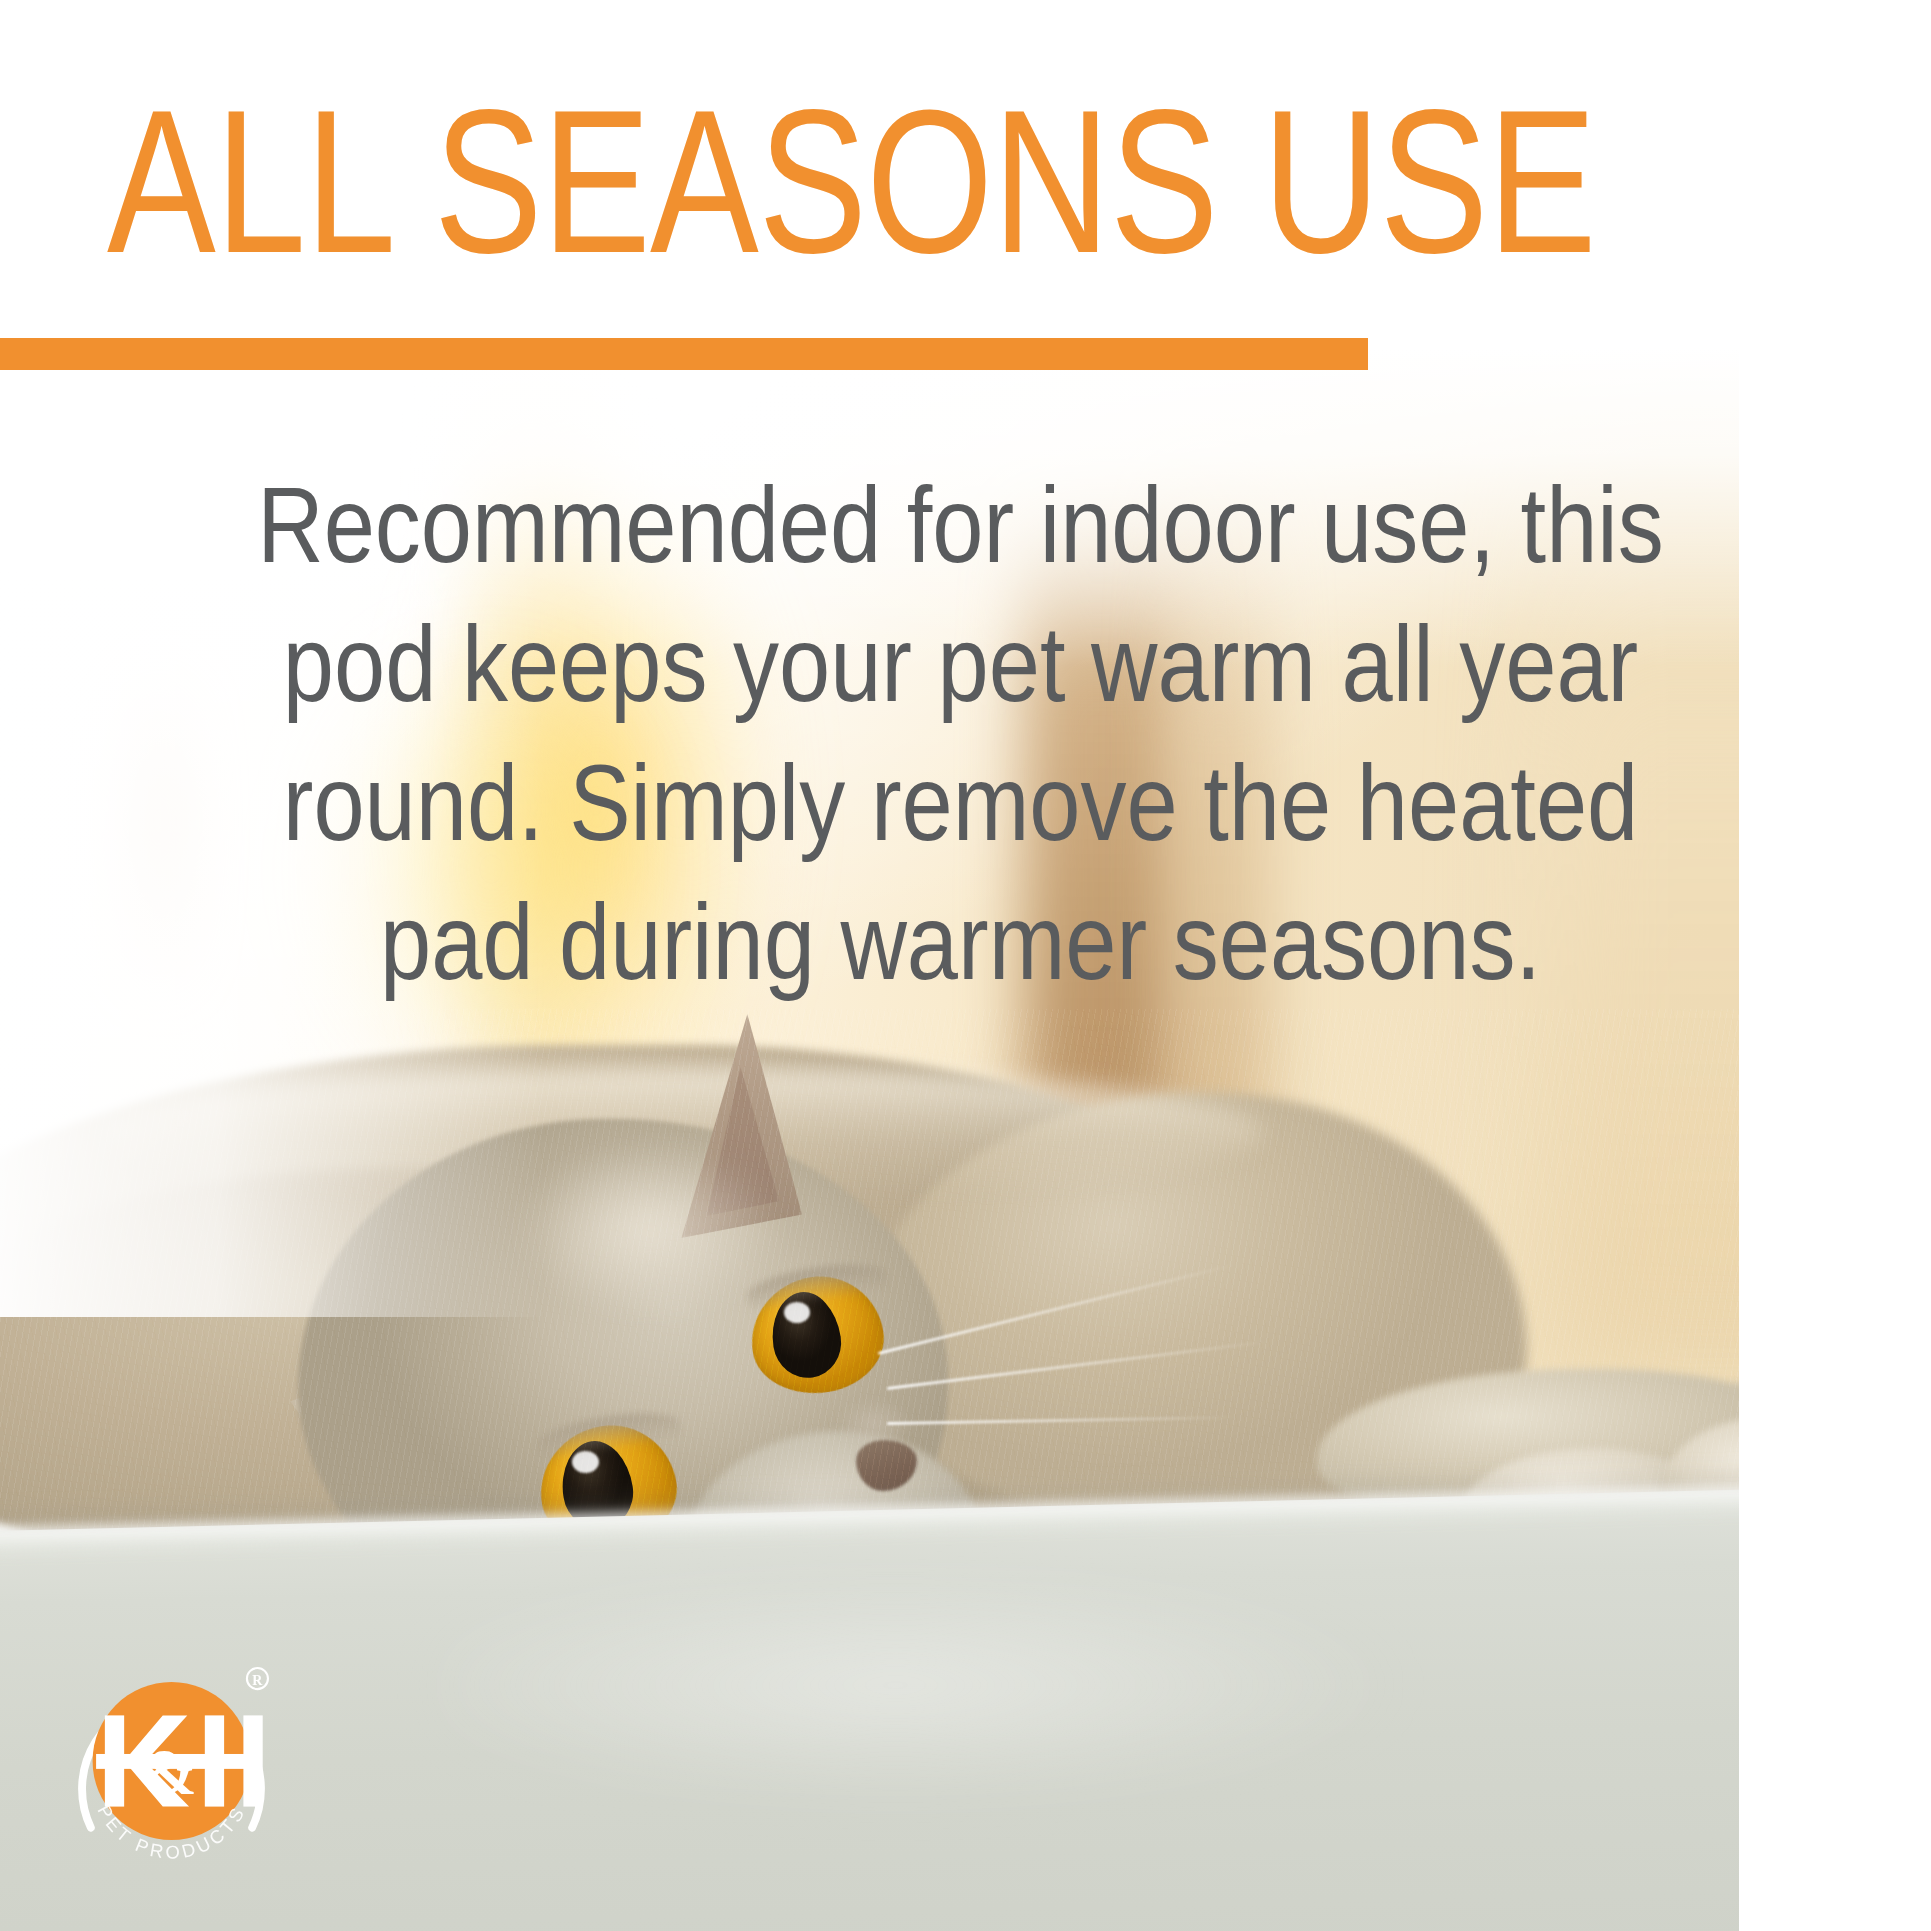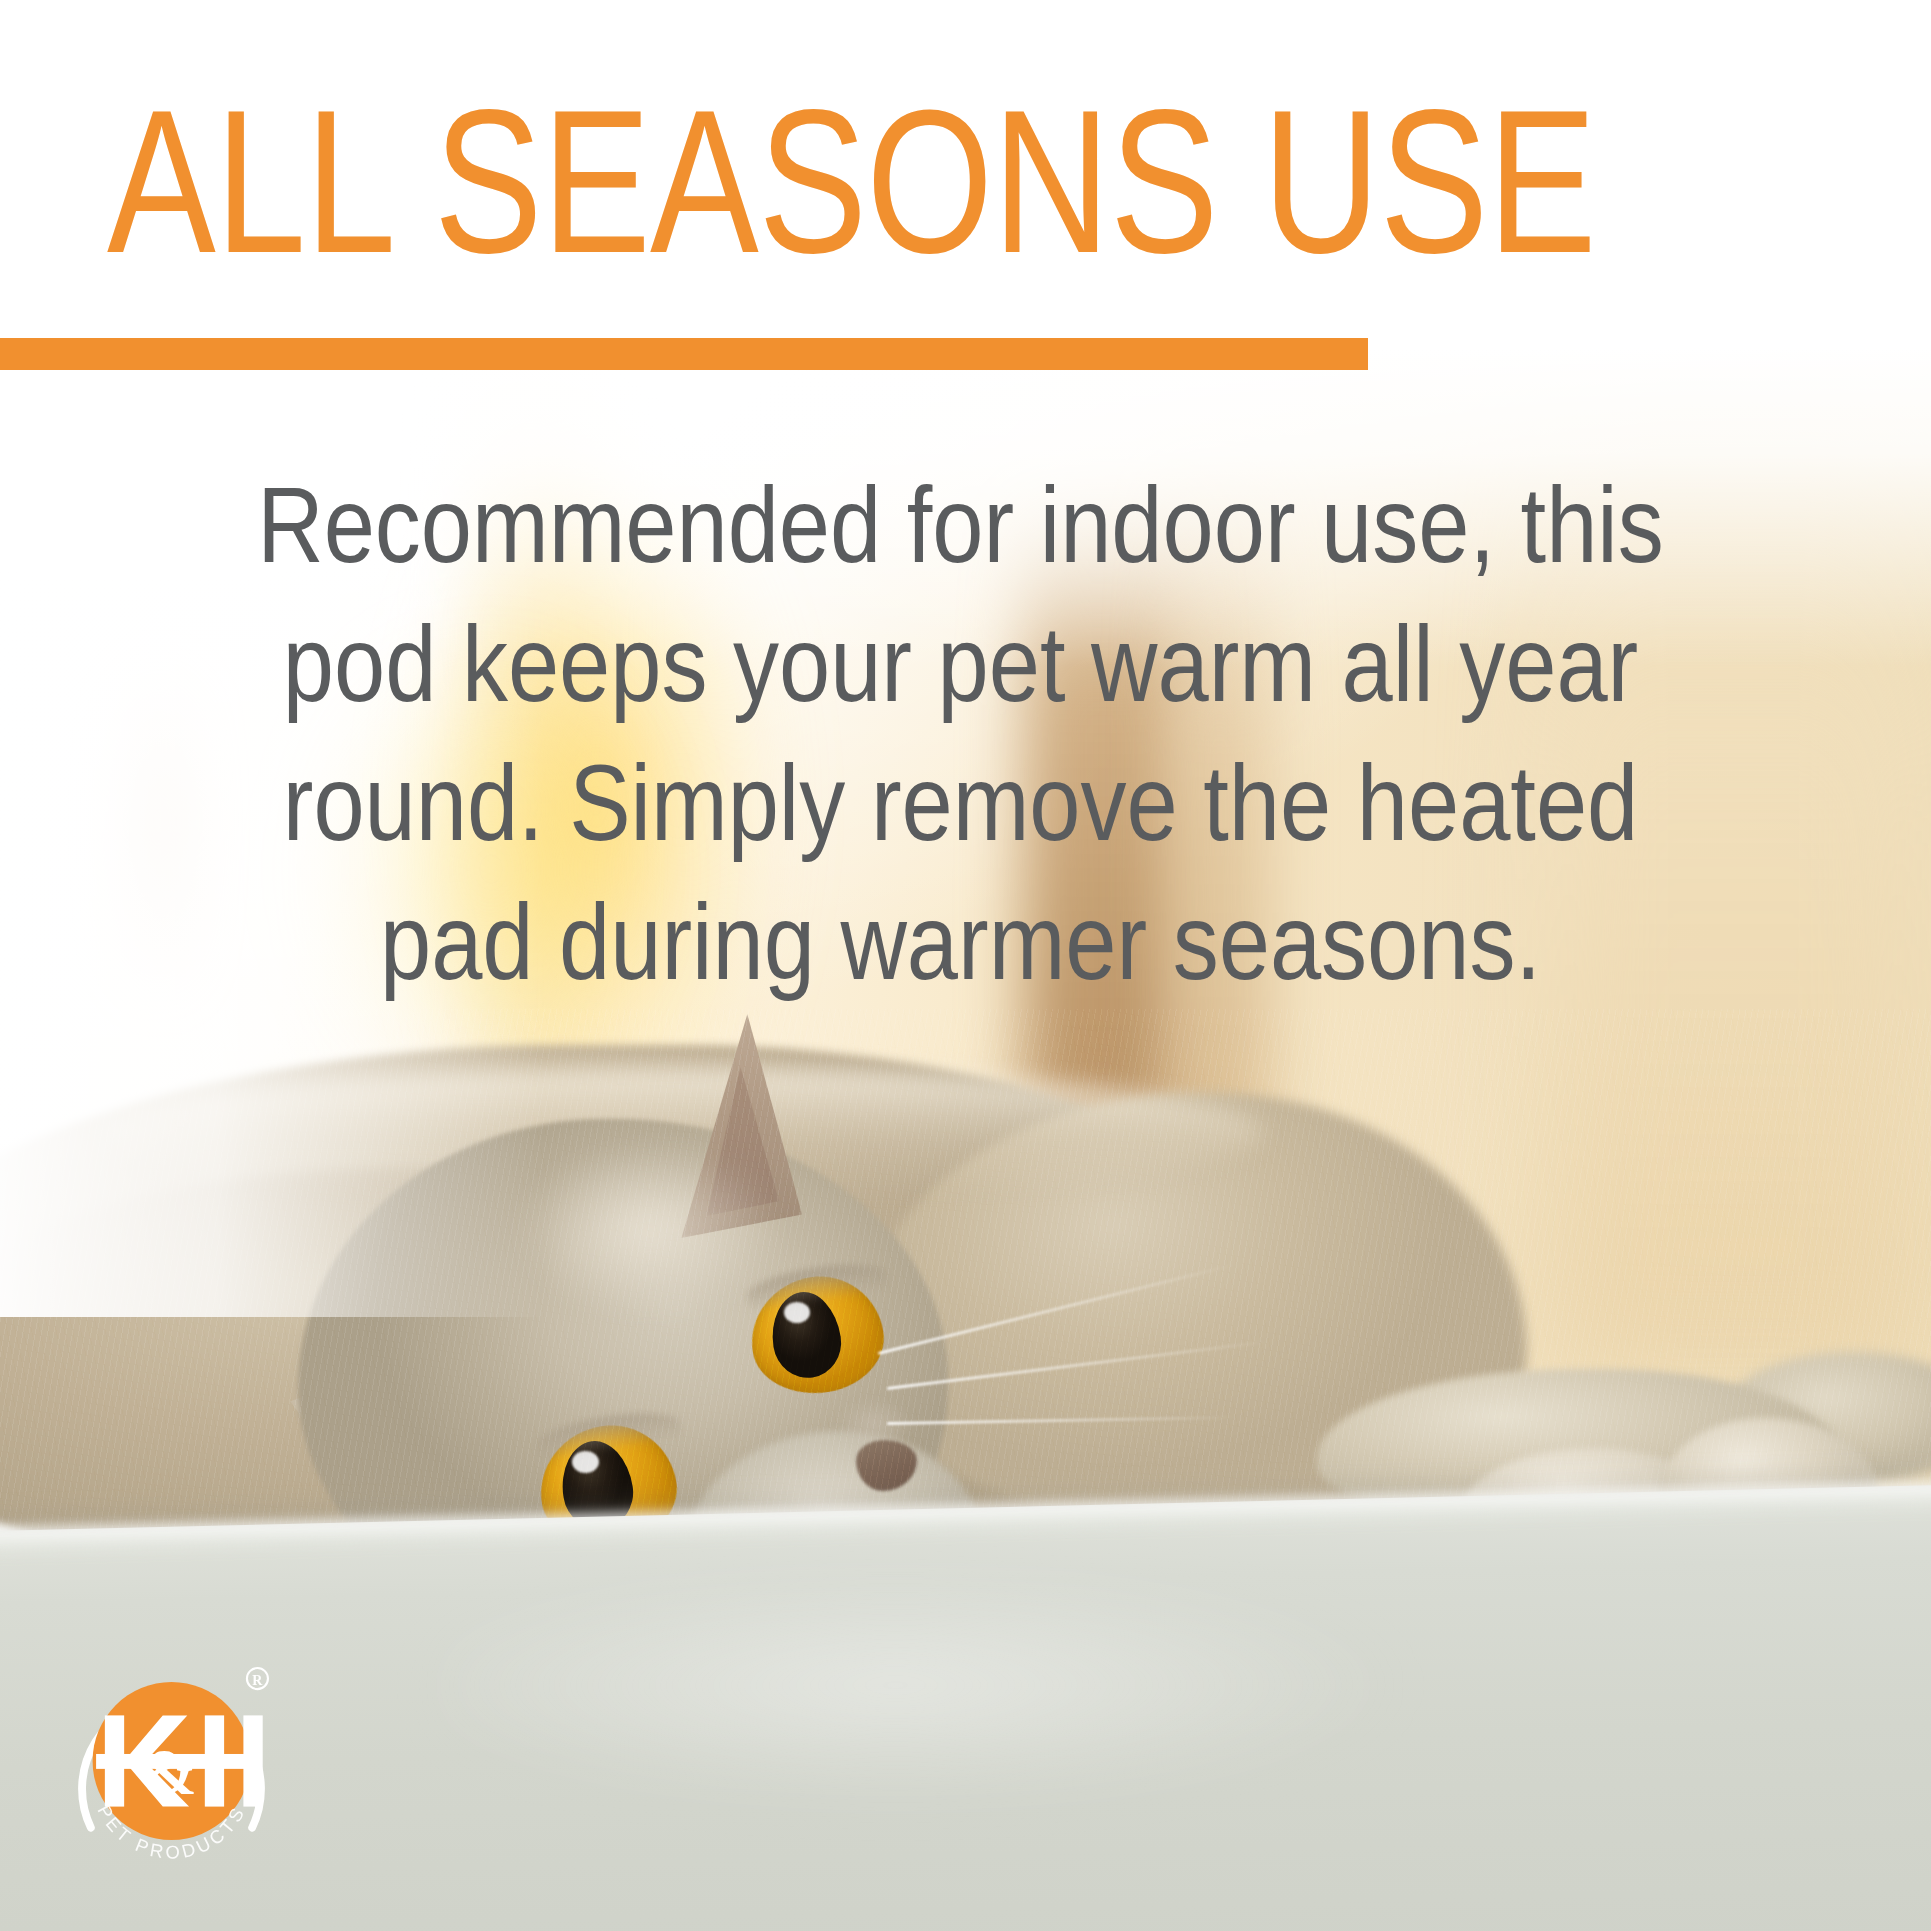--- a/index.html
+++ b/index.html
@@ -1,19 +1,19 @@
 <!DOCTYPE html>
 <html style="font-size:14px"><head>
 <meta charset="utf-8">
 <style>
   html,body{margin:0;padding:0;background:#fff;}
   body{width:1931px;height:1931px;overflow:hidden;
        font-family:"Liberation Sans",sans-serif;}
 
-  #card{position:relative;width:1931px;height:1931px;overflow:hidden;background:#ffffff;}
+  #card{position:relative;width:1739px;height:1931px;overflow:hidden;background:#ffffff;}
 
   
   #photo{position:absolute;left:0;top:0;width:1931px;height:1931px;overflow:hidden;}
 
   
   .wall{position:absolute;inset:0;
         background:
           radial-gradient(115% 70% at 8% 6%, #ffffff 0%, #ffffff 34%, rgba(255,255,255,0) 72%),
           linear-gradient(100deg,#ffffff 0%,#fffdf7 20%,#fdf3de 38%,#f7e7c6 55%,#f3e2c0 72%,#f0e0bd 88%,#eedcb7 100%);}
 

